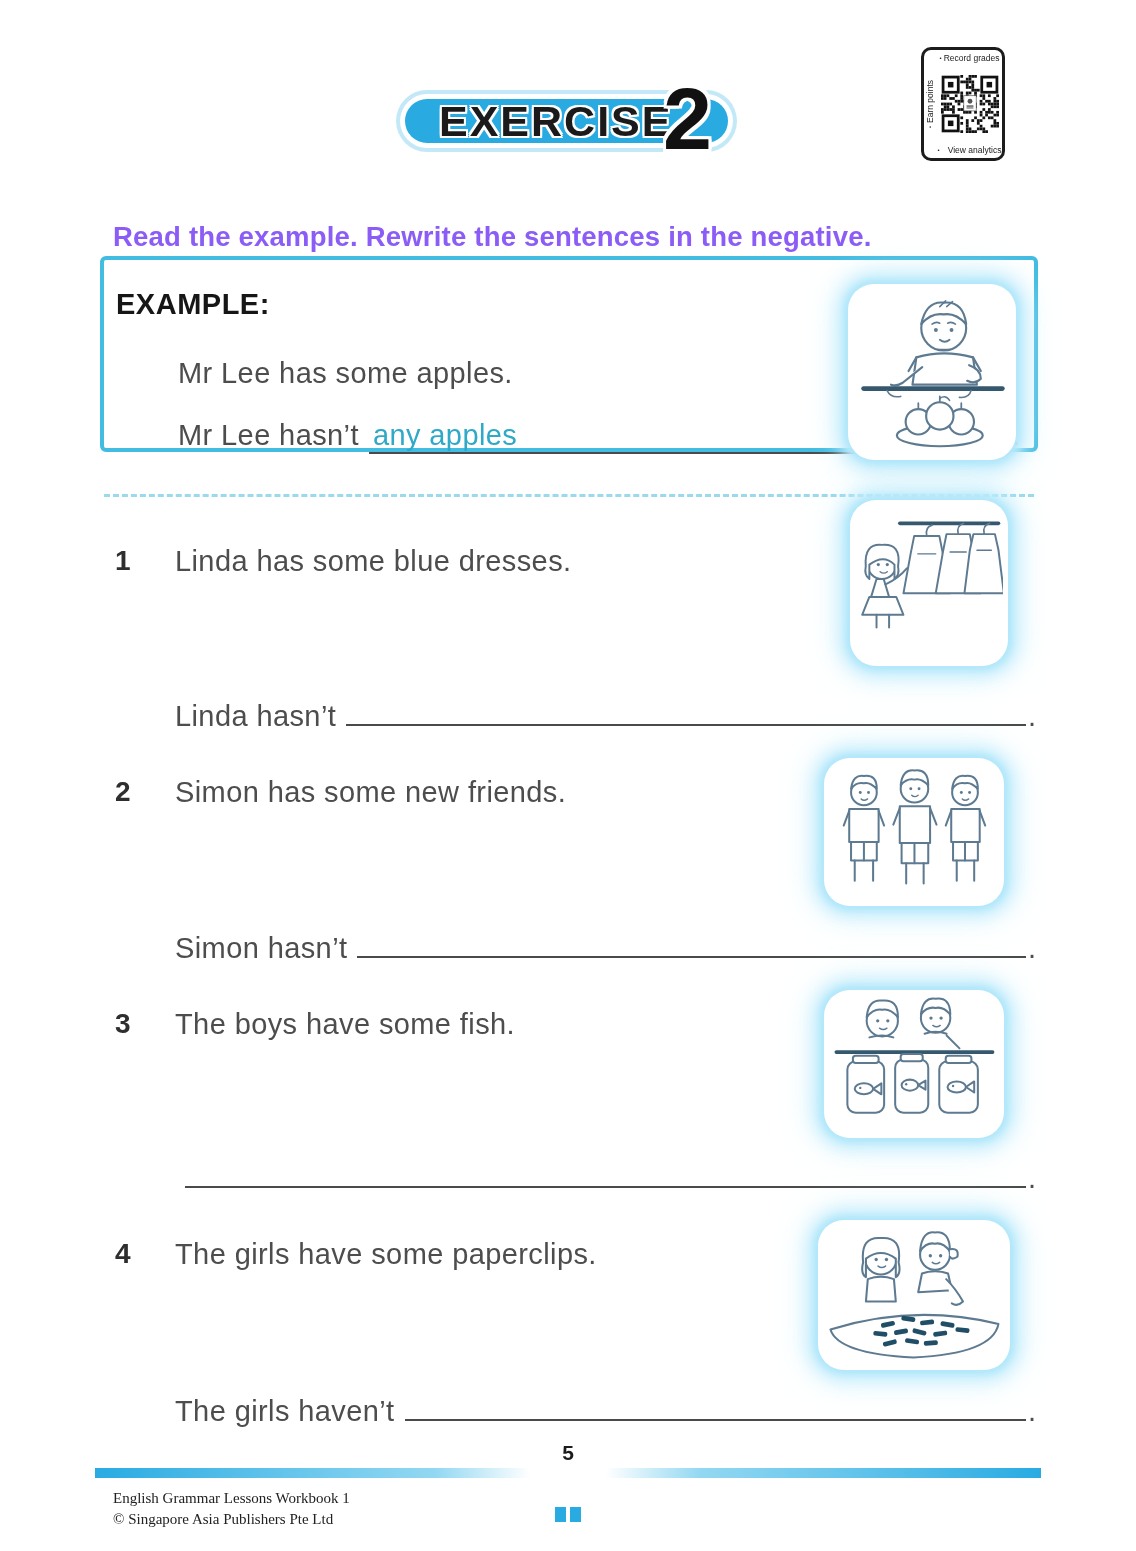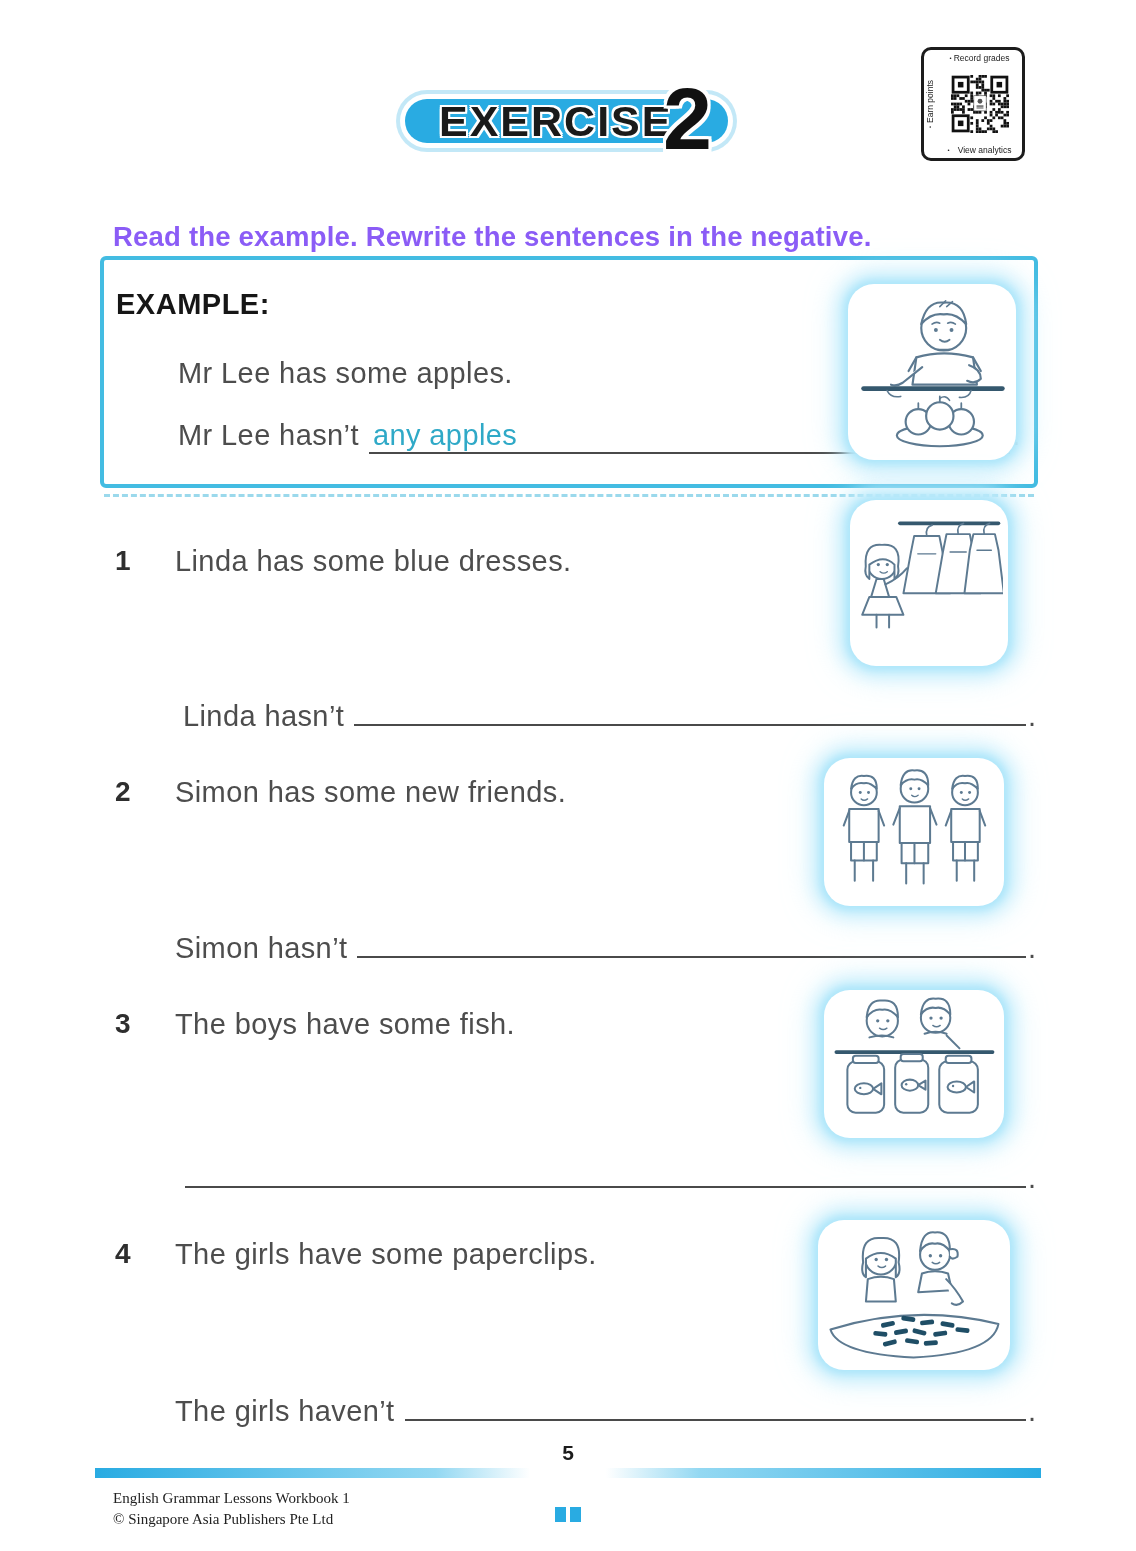--- a/index.html
+++ b/index.html
@@ -24,40 +24,40 @@
     text-shadow:-2px -2px 0 #fff,2px -2px 0 #fff,-2px 2px 0 #fff,2px 2px 0 #fff,0 -2px 0 #fff,0 2px 0 #fff,-2px 0 0 #fff,2px 0 0 #fff;
   }
   .title-num{
     position:absolute;right:16px;top:-24px;
     font-size:88px;font-weight:bold;line-height:1;color:#111;
     text-shadow:-3px -3px 0 #fff,3px -3px 0 #fff,-3px 3px 0 #fff,3px 3px 0 #fff,0 -3px 0 #fff,0 3px 0 #fff,-3px 0 0 #fff,3px 0 0 #fff;
   }
 
   
   .qr-panel{
-    position:absolute;left:921px;top:47px;width:104px;height:114px;
+    position:absolute;left:921px;top:47px;width:84px;height:114px;
     border:3px solid #1c1c1c;border-radius:10px;background:#fff;
     box-sizing:border-box;
     display:grid;grid-template-columns:13px 1fr;grid-template-rows:13px 1fr 13px;
   }
   .qr-top{grid-column:2;grid-row:1;font-size:8.5px;color:#222;white-space:nowrap;display:flex;align-items:center;gap:2px;padding-top:3px;justify-content:center;}
   .qr-left{grid-column:1;grid-row:1/4;writing-mode:vertical-rl;transform:rotate(180deg);font-size:8.5px;color:#222;display:flex;align-items:center;gap:2px;justify-content:center;padding-left:2px;}
   .qr-bottom{grid-column:2;grid-row:3;font-size:8.5px;color:#222;white-space:nowrap;display:flex;align-items:center;gap:8px;padding-bottom:3px;justify-content:center;}
   .qr-mid{grid-column:2;grid-row:2;display:flex;align-items:center;justify-content:center;}
   .qr-dot{font-size:6px;line-height:1;}
 
   
   .instruction{
     position:absolute;left:113px;top:221px;
     font-size:27.5px;font-weight:bold;color:#8b5cf6;letter-spacing:.2px;
   }
 
   
   .example-box{
-    position:absolute;left:100px;top:256px;width:938px;height:232px;
+    position:absolute;left:100px;top:256px;width:938px;height:196px;
     border:4px solid #43bce2;border-radius:6px;box-sizing:border-box;background:#fff;
   }
   .example-dash{
     position:absolute;left:104px;top:494px;width:930px;height:0;
     border-top:3px dashed #9bd9ec;
   }
   .example-heading{
     position:absolute;left:12px;top:28px;
     font-size:29px;font-weight:bold;color:#161616;letter-spacing:.5px;
   }
@@ -333,21 +333,21 @@
       <path d="M12 64 Q10 38 30 40 Q52 38 48 64 Q50 74 44 78 L44 62 Q32 50 16 62 L16 78 Q10 74 12 64 Z" fill="#fff"></path>
       <circle cx="26" cy="62" r="1.8" fill="#5d7a91" stroke="none"></circle>
       <circle cx="36" cy="62" r="1.8" fill="#5d7a91" stroke="none"></circle>
       <path d="M28 70 q4 3 8 0" stroke-width="1.6"></path>
       <path d="M24 78 l8 0 l6 20 l-20 0 z" fill="#fff"></path>
       <path d="M34 84 q14 -6 24 -18"></path>
       <path d="M16 98 h30 l8 20 h-46 z" fill="#fff"></path>
       <path d="M24 118 v14 M38 118 v14"></path>
     </svg>
   </div>
-  <div class="answer-row" style="top:690px;margin-left:8px;">
+  <div class="answer-row" style="top:690px;">
     <span class="sentence-text">Linda hasn’t</span>
     <span class="answer-blank"></span>
     <span class="line-period">.</span>
   </div>
 
   <div class="item-sentence-row" style="top:776px;">
     <span class="item-number">2</span>
     <span class="item-sentence sentence-text">Simon has some new friends.</span>
   </div>
   <div class="illo" style="left:824px;top:758px;width:180px;height:148px;">

